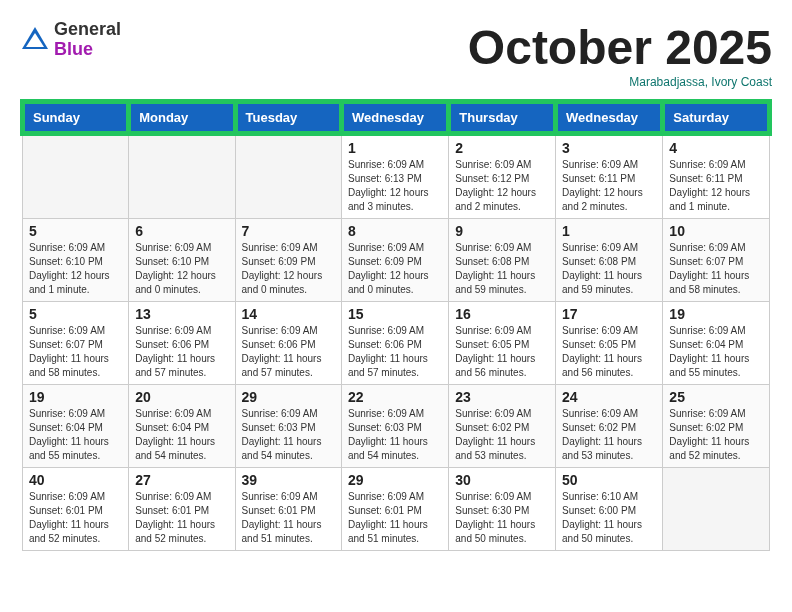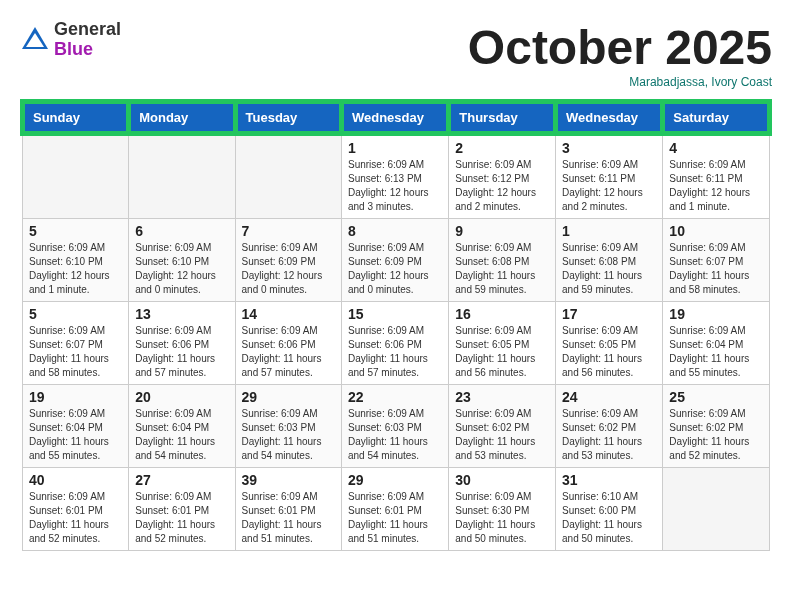--- a/index.html
+++ b/index.html
@@ -310,21 +310,21 @@
 Sunset: 6:01 PM
 Daylight: 11 hours and 51 minutes.</div>
         </td>
         <td>
           <span class="day-number">30</span>
           <div class="day-info">Sunrise: 6:09 AM
 Sunset: 6:30 PM
 Daylight: 11 hours and 50 minutes.</div>
         </td>
         <td>
-          <span class="day-number">31</span>
+          <span class="day-number">50</span>
           <div class="day-info">Sunrise: 6:10 AM
 Sunset: 6:00 PM
 Daylight: 11 hours and 50 minutes.</div>
         </td>
         <td class="empty"></td>
       </tr>
     </tbody>
 </table>
 
 </body></html>

